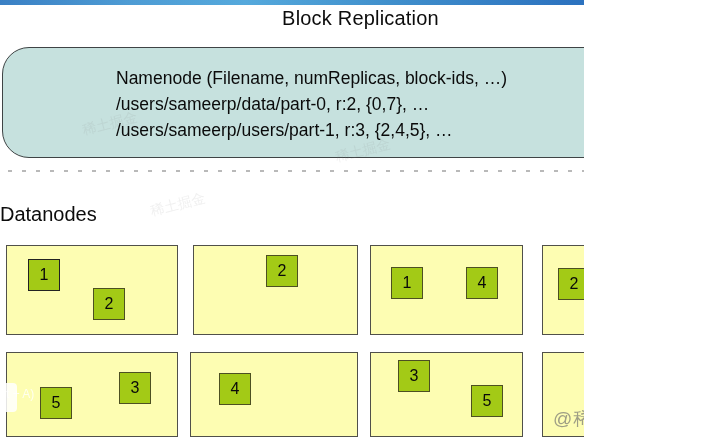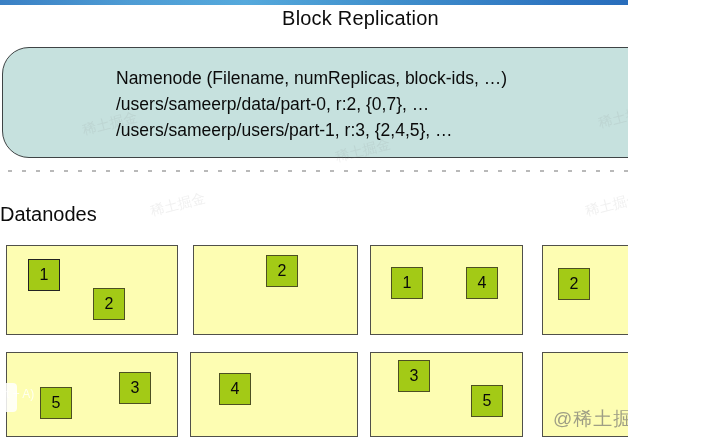--- a/index.html
+++ b/index.html
@@ -2,21 +2,20 @@
 <html><head>
 <meta charset="utf-8">
 <style>
   html,body{margin:0;padding:0;background:#fff;}
   .stage{
     position:relative;
     width:584px;height:444px;
     background:#ffffff;
     font-family:"Liberation Sans","DejaVu Sans",sans-serif;
     overflow:hidden;
-    padding-left:44px;
   }
   
   .top-bar{
     position:absolute;left:0;top:0;width:721px;height:5px;
     background:linear-gradient(90deg,#3a80c4 0%,#4e9cd4 18%,#55a9dc 34%,#3f8ecb 55%,#2d74c0 78%,#2264b6 100%);
   }
   .title{
     position:absolute;left:0;top:7px;width:721px;
     text-align:center;font-size:20px;color:#0c0c0c;letter-spacing:.2px;
   }

